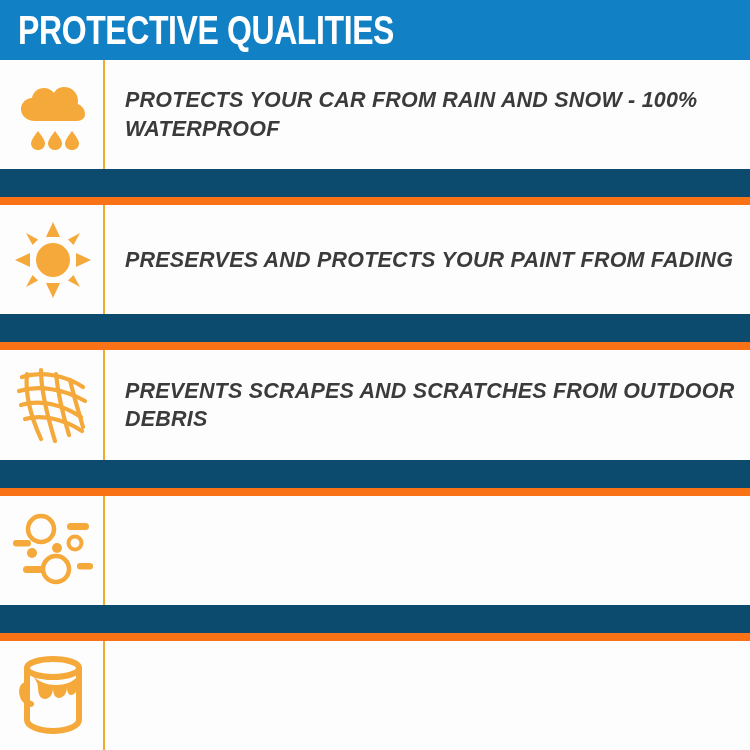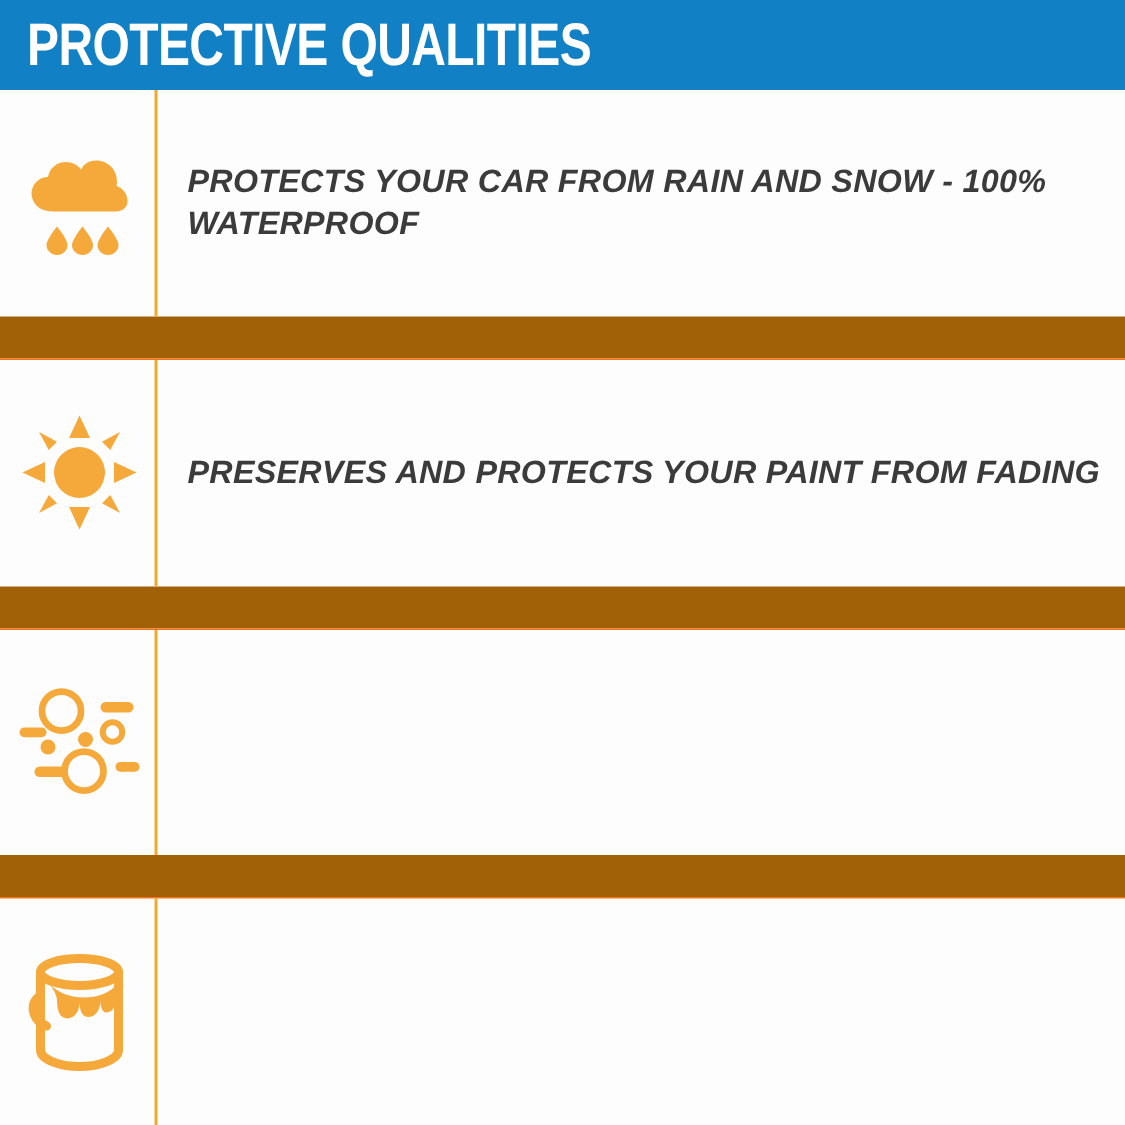--- a/index.html
+++ b/index.html
@@ -5,21 +5,21 @@
   * { margin:0; padding:0; box-sizing:border-box; }
   html, body {
     width:750px; height:750px;
     background:#ffffff;
     font-family:"Liberation Sans", sans-serif;
     overflow:hidden;
   }
   .infographic {
     width:750px; height:750px;
     display:flex; flex-direction:column;
-    background:#a16207;
+    background:#0c4a6e;
     position:relative;
   }
 
   
   .header {
     height:60px;
     background:#1280c4;
     display:flex; align-items:center;
     padding-left:18px;
     flex:0 0 60px;
@@ -41,21 +41,21 @@
   .rows { flex:1 1 auto; display:flex; flex-direction:column;gap:28px; }
 
   .row {
     position:relative;
     display:flex;
     align-items:center;
     background:#fdfdfd;
     flex:1 1 0;
     min-height:0;
   }
-  .row + .row { border-top:1px solid #f97316; }
+  .row + .row { border-top:8px solid #f97316; }
 
   .icon-cell {
     width:105px;
     flex:0 0 105px;
     height:100%;
     display:flex;
     align-items:center;
     justify-content:center;
     position:relative;
   }
@@ -136,20 +136,41 @@
               <polygon points="67,67 60.5,55 55,60.5"></polygon>
             </g>
           </svg>
         </span>
       </div>
       <div class="text-cell">
         <div class="feature-text">PRESERVES AND PROTECTS YOUR PAINT FROM FADING</div>
       </div>
     </div>
 
+    <div class="row">
+      <div class="icon-cell">
+        <span>
+          <svg width="84" height="88" viewBox="0 0 84 88">
+            <g stroke="#f5a93b" stroke-width="4.2" fill="none" stroke-linecap="round">
+              <path d="M11 16 C30 10 54 14 72 26"></path>
+              <path d="M8 30 C28 24 53 28 74 40"></path>
+              <path d="M10 44 C30 38 52 44 70 56"></path>
+              <path d="M14 58 C33 53 54 59 71 70"></path>
+              <path d="M16 13 C14 32 20 56 30 78"></path>
+              <path d="M30 9 C30 30 36 54 44 80"></path>
+              <path d="M45 13 C47 33 52 54 58 74"></path>
+              <path d="M59 19 C63 36 68 52 72 66"></path>
+            </g>
+          </svg>
+        </span>
+      </div>
+      <div class="text-cell">
+        <div class="feature-text">PREVENTS SCRAPES AND SCRATCHES FROM OUTDOOR DEBRIS</div>
+      </div>
+    </div>
 
 
     <div class="row">
       <div class="icon-cell">
         <span>
           <svg width="84" height="78" viewBox="0 0 84 78">
             <g fill="#f5a93b">
               <circle cx="30" cy="18" r="13" fill="none" stroke="#f5a93b" stroke-width="4.5"></circle>
               <circle cx="45" cy="58" r="13" fill="none" stroke="#f5a93b" stroke-width="4.5"></circle>
               <circle cx="64" cy="32" r="6.5" fill="none" stroke="#f5a93b" stroke-width="4"></circle>

